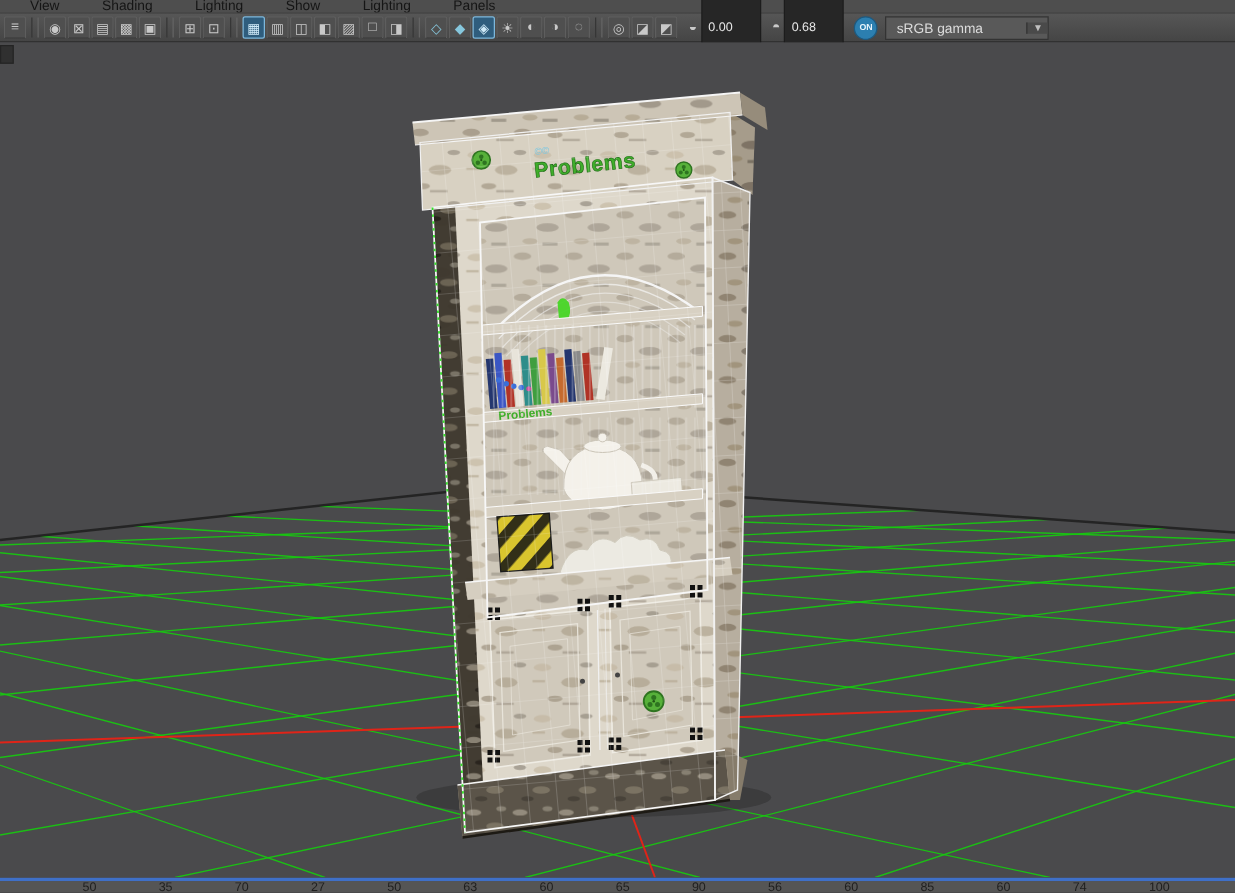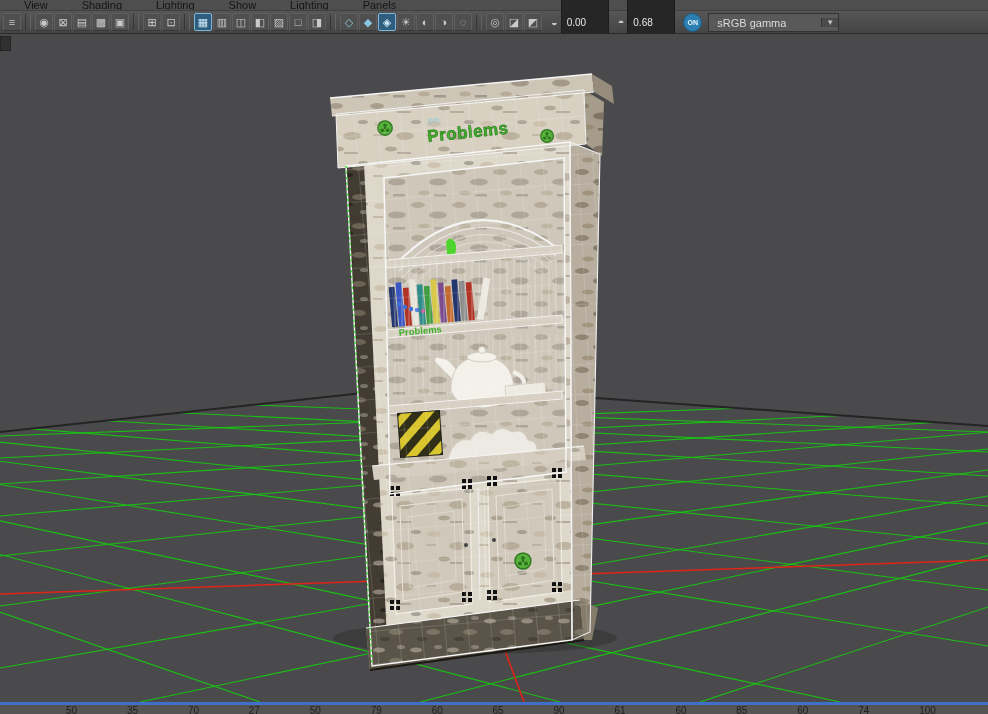--- a/index.html
+++ b/index.html
@@ -420,25 +420,25 @@
   </div>
 
   <div class="timebar"></div>
 
   <div class="timeline">
     <span class="tick">50</span>
       <span class="tick">35</span>
       <span class="tick">70</span>
       <span class="tick">27</span>
       <span class="tick">50</span>
-      <span class="tick">79</span>
+      <span class="tick">63</span>
       <span class="tick">60</span>
       <span class="tick">65</span>
       <span class="tick">90</span>
-      <span class="tick">61</span>
+      <span class="tick">56</span>
       <span class="tick">60</span>
       <span class="tick">85</span>
       <span class="tick">60</span>
       <span class="tick">74</span>
       <span class="tick">100</span>
   </div>
 
 </div>
 
 </body></html>

